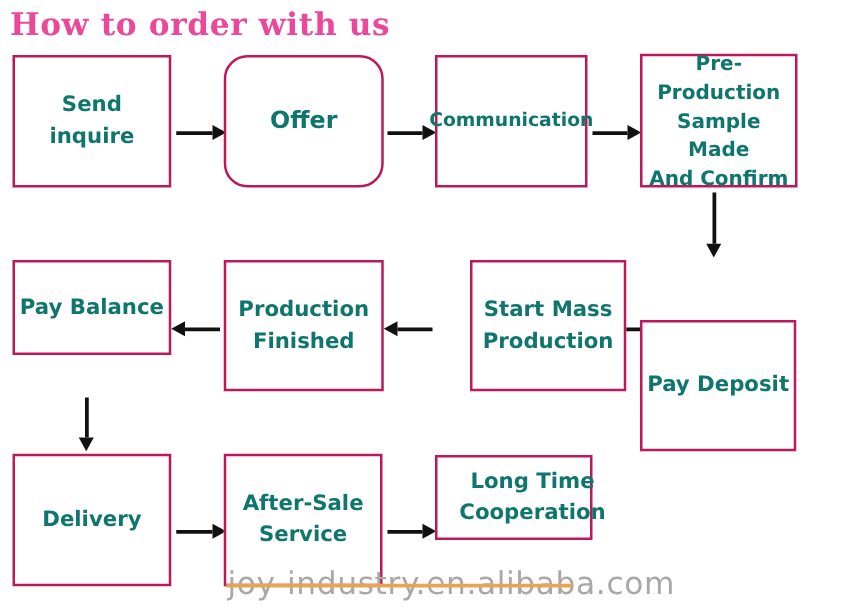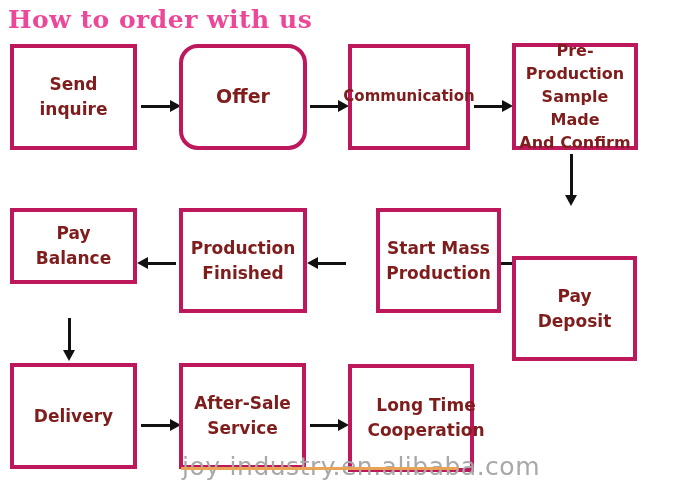--- a/index.html
+++ b/index.html
@@ -15,45 +15,45 @@
     position:absolute;left:8px;top:5px;
     font-family:"DejaVu Serif",serif;
     font-weight:bold;
     font-size:25px;
     color:#ec4899;
     letter-spacing:0.5px;
   }
   .box{
     position:absolute;
     box-sizing:border-box;
-    border:4px solid #be185d;
+    border:2px solid #be185d;
     background:#ffffff;
     display:flex;align-items:center;justify-content:center;
     text-align:center;
     font-weight:bold;
     font-size:17px;
     line-height:1.45;
-    color:#7f1d1d;
+    color:#0f766e;
     white-space:pre-line;
     padding:2px;
   }
   
   .b0{left:10px;top:44px;width:127px;height:106px;}
   .b1{left:179px;top:44px;width:128px;height:106px;font-size:19px;border-radius:19px;}
   .b2{left:348px;top:44px;width:122px;height:106px;font-size:15px;}
   .b3{left:512px;top:43px;width:126px;height:107px;font-size:16px;}
   
   .b4{left:10px;top:208px;width:127px;height:76px;}
   .b5{left:179px;top:208px;width:128px;height:105px;}
   .b6{left:348px;top:208px;width:125px;height:105px;margin-left:28px;}
   .b7{left:512px;top:208px;width:125px;height:105px;margin-top:48px;}
   
   .b8{left:10px;top:363px;width:127px;height:106px;}
   .b9{left:179px;top:363px;width:127px;height:106px;}
-  .b10{left:348px;top:364px;width:126px;height:108px;padding-left:32px;}
+  .b10{left:348px;top:364px;width:126px;height:68px;padding-left:32px;}
 
   
   .arrow-h{position:absolute;height:3px;background:#111111;}
   .arrow-h.dir-right::after{
     content:"";position:absolute;right:-11px;top:-5px;
     border-left:11px solid #111111;
     border-top:6.5px solid transparent;
     border-bottom:6.5px solid transparent;
   }
   .arrow-h.dir-left::before{

